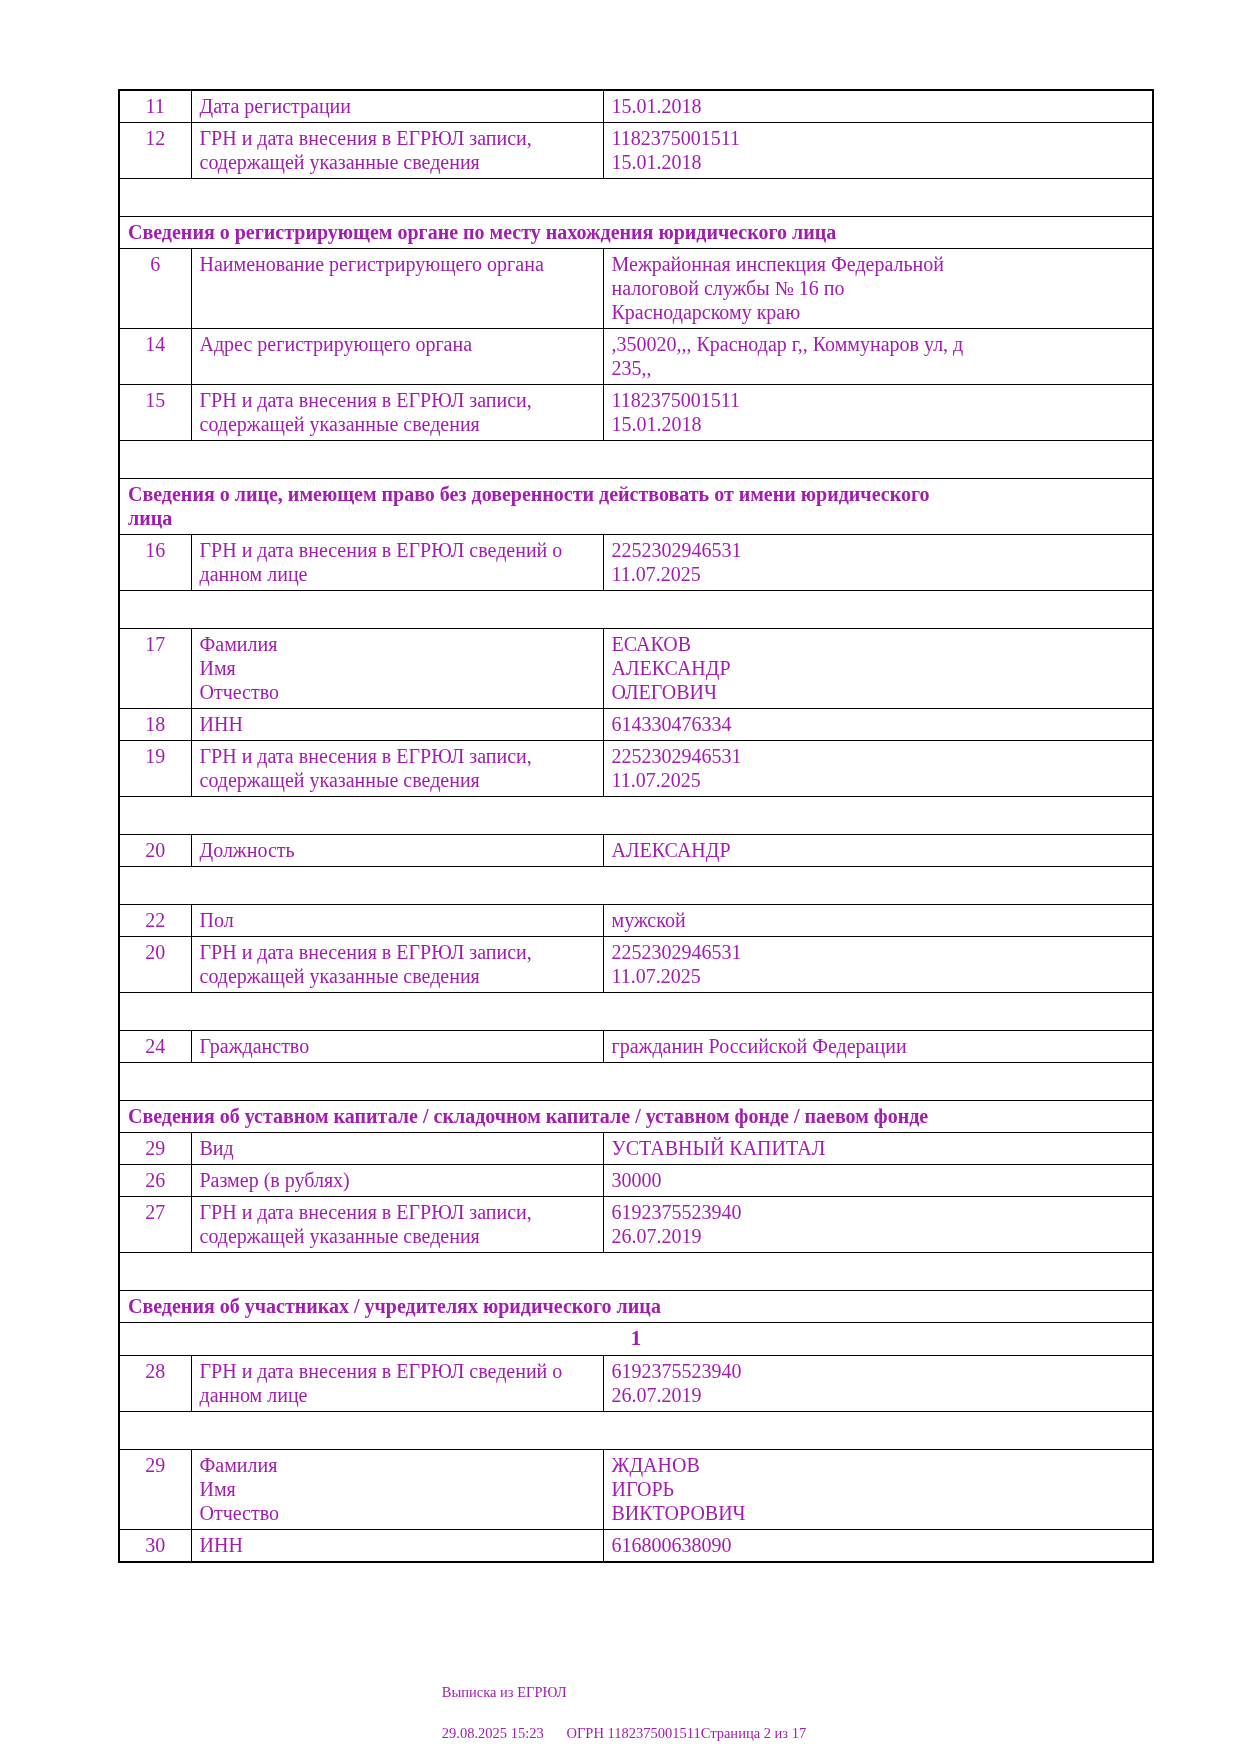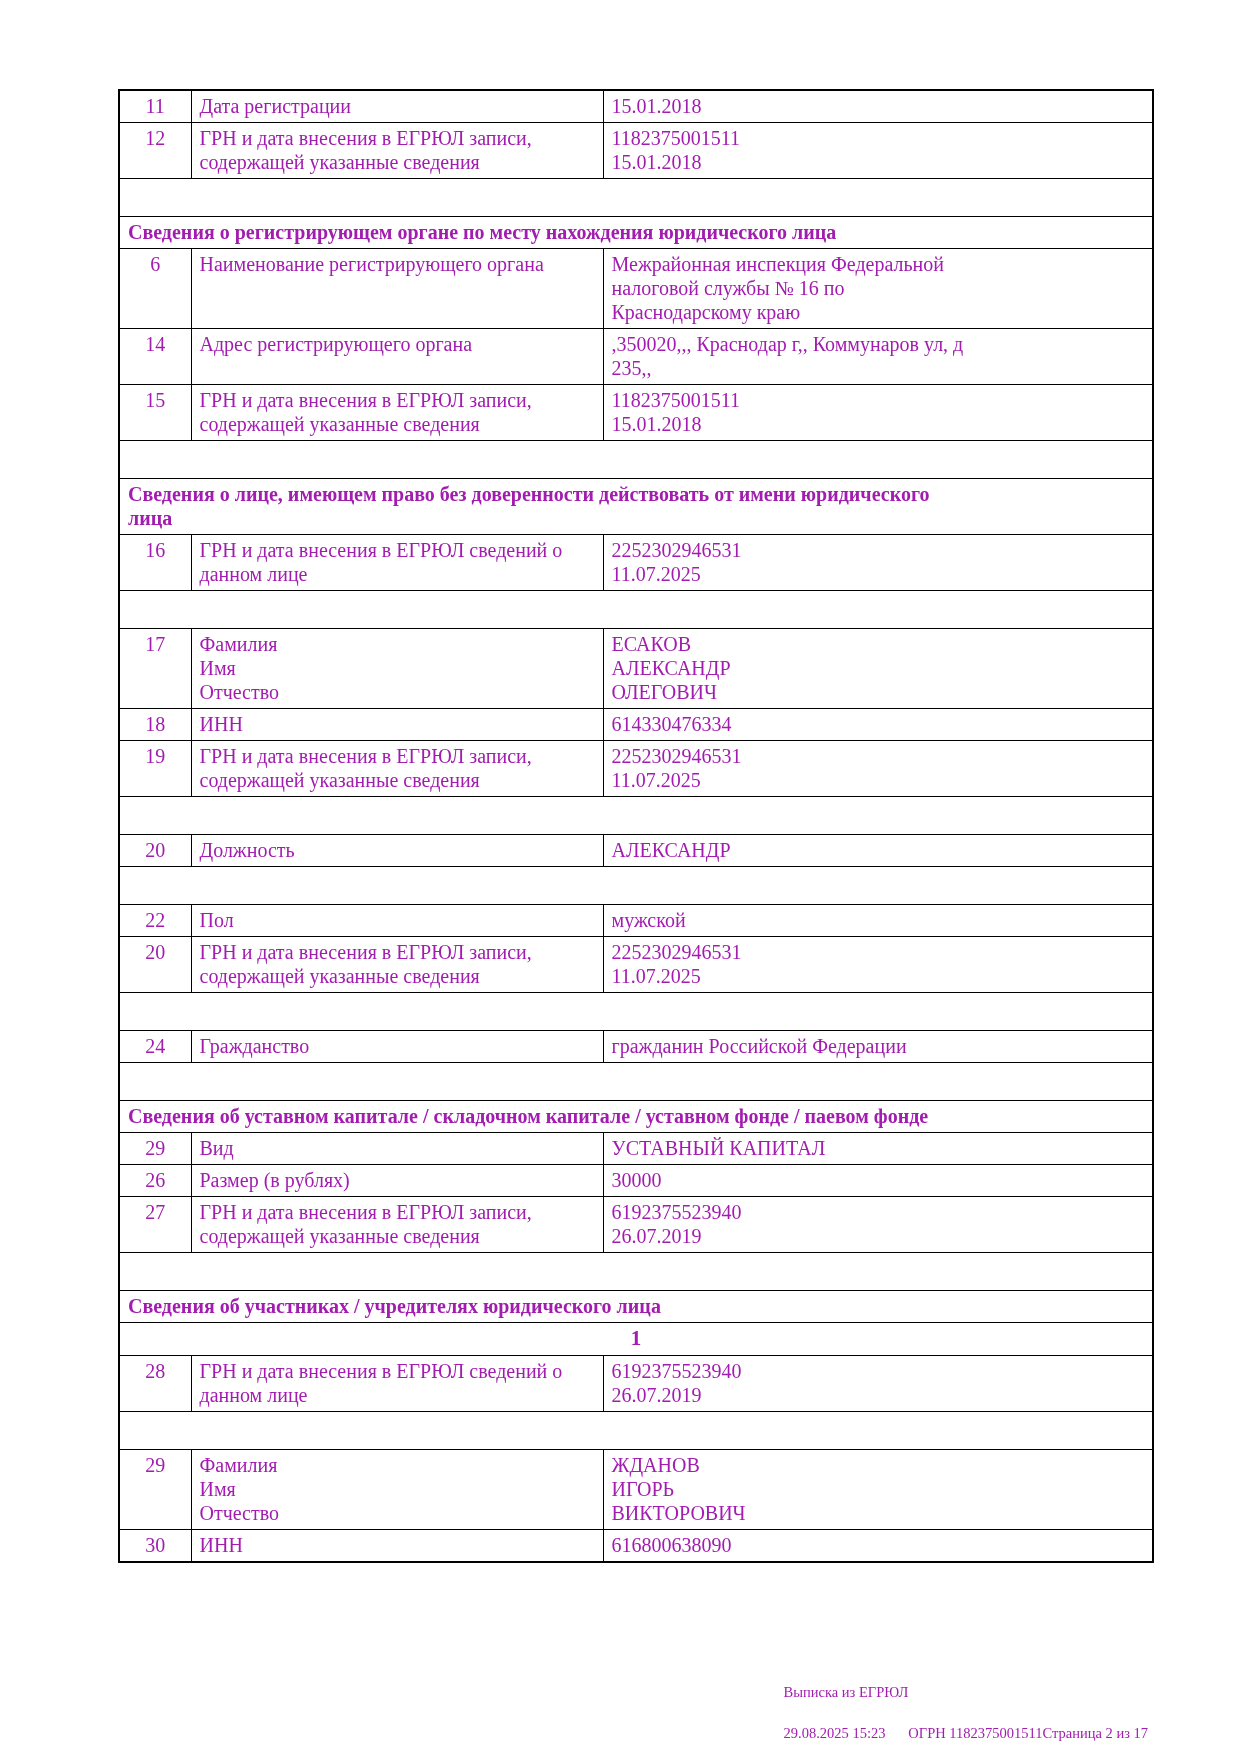--- a/index.html
+++ b/index.html
@@ -46,21 +46,21 @@
     text-align: center;
     font-size: 21px;
   }
   .c-spacer { height: 38px; }
   .footer {
     position: absolute;
     left: 100px;
     top: 1662px;
     width: 1048px;
     display: flex;
-    justify-content: flex-end;
+    justify-content: center;
     align-items: flex-end;
     font-size: 14.5px;
     line-height: 1.4;
   }
   .footer .left-block { white-space: pre-line; }
   .footer .center-block { text-align: center; }
   .footer .right-block { text-align: right; margin-top: 45px; }
 </style>
 </head>
 <body>

